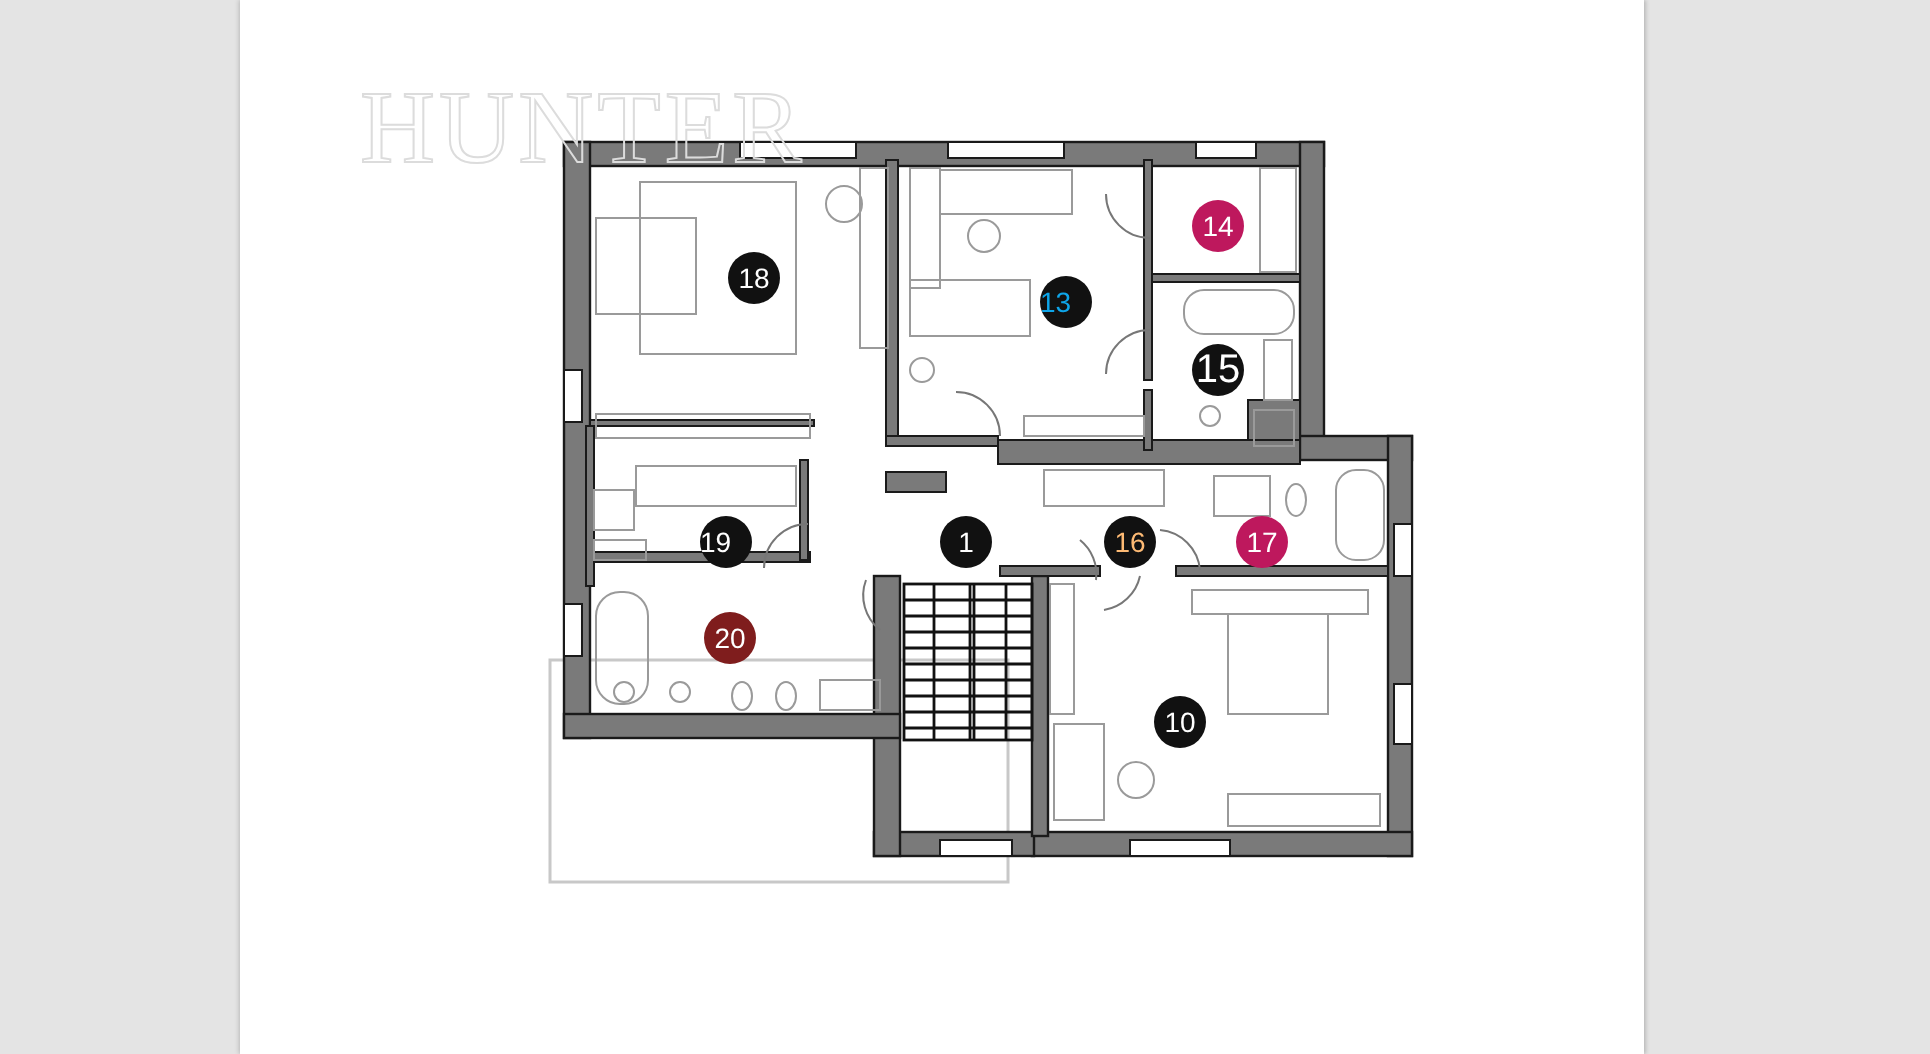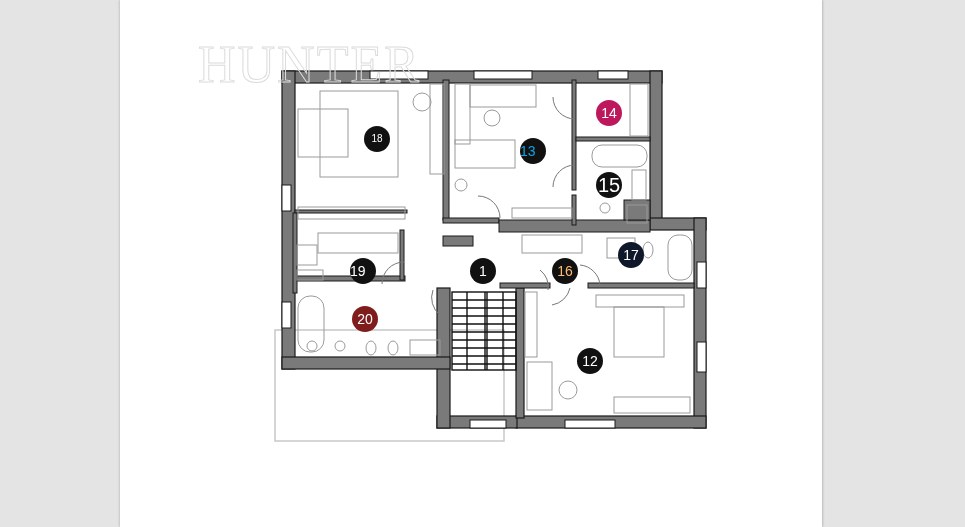--- a/index.html
+++ b/index.html
@@ -15,21 +15,21 @@
     box-shadow: 1px 0 2px rgba(0,0,0,0.18), -1px 0 2px rgba(0,0,0,0.12);
   }
   .watermark {
     position: absolute; left: 44px; top: 40px;
     font-family: "Liberation Serif", serif;
     color: transparent;
     -webkit-text-stroke: 1px #dcdcdc;
     font-size: 52px; line-height: 50px; letter-spacing: 2px;
     pointer-events: none; z-index: 5;
   }
-  .watermark .l2 { display: block; margin-left: 34px; }
+  .watermark .l2 { display: block; margin-left: 16px; }
   .plan { position: absolute; left: 0; top: 0; }
   .room-badge { cursor: pointer; }
 </style>
 </head>
 <body>
 
 <div class="page">
   <div class="watermark">
     <span class="l2">HUNTER</span>
   </div>
@@ -159,43 +159,43 @@
     <path d="M553 97 A22 22 0 0 0 575 119"></path>
     <path d="M553 187 A22 22 0 0 1 575 165"></path>
     <path d="M433 290 A22 22 0 0 0 440 315"></path>
     <path d="M540 270 A22 22 0 0 1 548 290"></path>
     <path d="M580 265 A22 22 0 0 1 600 285"></path>
     <path d="M552 305 A22 22 0 0 0 570 288"></path>
   </g>
 </svg>
 
 <div>
-  <div class="room-badge" style="position:absolute;left:364px;top:126px;width:26px;height:26px;border-radius:50%;background:#111;color:#fff;font-size:10px;line-height:26px;text-align:center;">
+  <div class="room-badge" style="position:absolute;left:364px;top:126px;width:26px;height:26px;border-radius:50%;background:#111;color:#fff;font-size:14px;line-height:26px;text-align:center;">
     <span>18</span>
   </div>
   <div class="room-badge" style="position:absolute;left:520px;top:138px;width:26px;height:26px;border-radius:50%;background:#111;color:#0ea5e9;font-size:14px;line-height:26px;">
     <span>13</span>
   </div>
   <div class="room-badge" style="position:absolute;left:596px;top:100px;width:26px;height:26px;border-radius:50%;background:#be185d;color:#fff;font-size:14px;line-height:26px;text-align:center;">
     <span>14</span>
   </div>
   <div class="room-badge" style="position:absolute;left:596px;top:172px;width:26px;height:26px;border-radius:50%;background:#111;color:#fff;font-size:20px;line-height:26px;text-align:center;">
     <span>15</span>
   </div>
   <div class="room-badge" style="position:absolute;left:470px;top:258px;width:26px;height:26px;border-radius:50%;background:#111;color:#fff;font-size:14px;line-height:26px;text-align:center;">
     <span>1</span>
   </div>
   <div class="room-badge" style="position:absolute;left:350px;top:258px;width:26px;height:26px;border-radius:50%;background:#111;color:#fff;font-size:14px;line-height:26px;text-align:left;">
     <span>19</span>
   </div>
   <div class="room-badge" style="position:absolute;left:552px;top:258px;width:26px;height:26px;border-radius:50%;background:#111;color:#fdba74;font-size:14px;line-height:26px;text-align:center;">
     <span>16</span>
   </div>
-  <div class="room-badge" style="position:absolute;left:618px;top:242px;width:26px;height:26px;border-radius:50%;background:#0f172a;color:#fff;font-size:14px;line-height:26px;text-align:center;">
+  <div class="room-badge" style="position:absolute;left:618px;top:258px;width:26px;height:26px;border-radius:50%;background:#be185d;color:#fff;font-size:14px;line-height:26px;text-align:center;">
     <span>17</span>
   </div>
   <div class="room-badge" style="position:absolute;left:352px;top:306px;width:26px;height:26px;border-radius:50%;background:#7f1d1d;color:#fff;font-size:14px;line-height:26px;text-align:center;">
     <span>20</span>
   </div>
   <div class="room-badge" style="position:absolute;left:577px;top:348px;width:26px;height:26px;border-radius:50%;background:#111;color:#fff;font-size:14px;line-height:26px;text-align:center;">
-    <span>12</span>
+    <span>10</span>
   </div>
 </div>
 
 </body></html>

